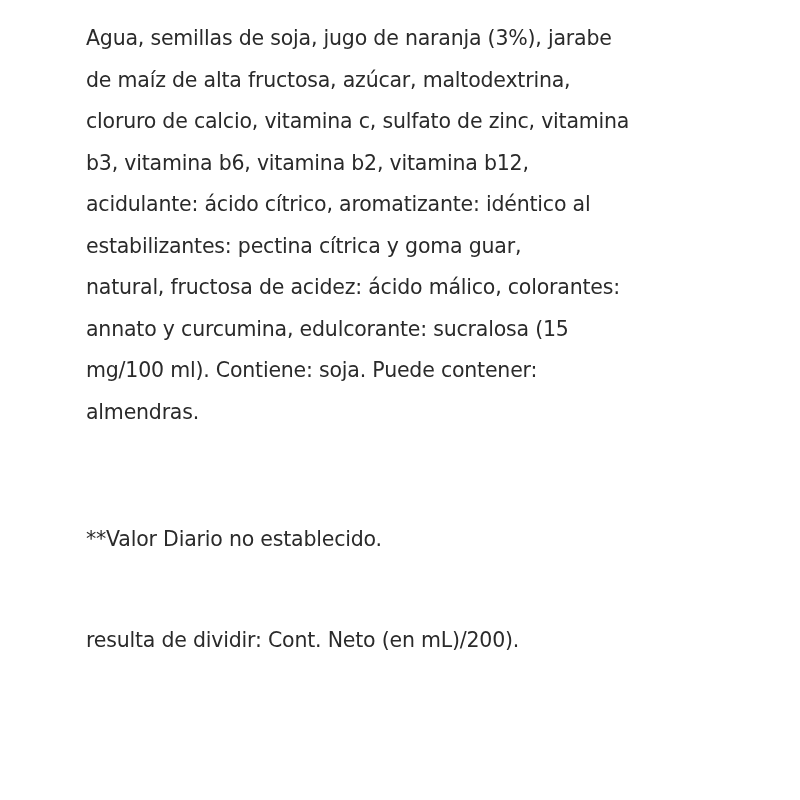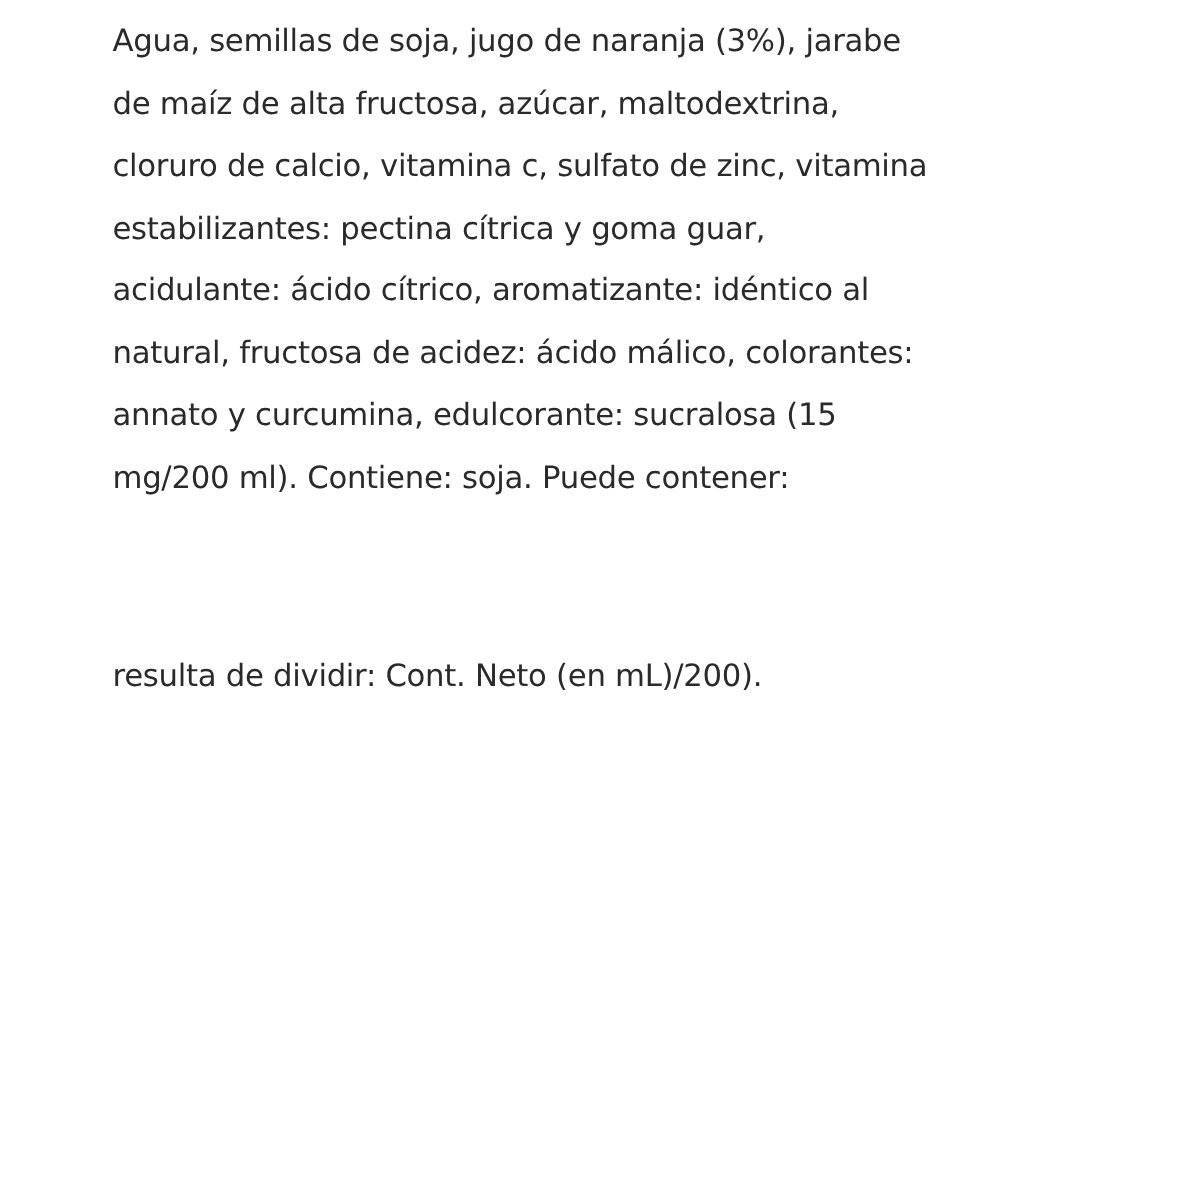--- a/index.html
+++ b/index.html
@@ -22,47 +22,52 @@
       font-size: 20.5px;
       line-height: 41.5px;
       color: #2a2a2a;
       letter-spacing: -0.2px;
     }
     .line {
       display: block;
       white-space: nowrap;
     }
     .para {
-      margin: 5px;
+      margin: 16px;
     }
     .gap {
       height: 27px;
     }
   </style>
 </head>
 <body>
 
 <div class="doc">
 
   <p class="para">
     <span class="line">Agua, semillas de soja, jugo de naranja (3%), jarabe</span>
     <span class="line">de maíz de alta fructosa, azúcar, maltodextrina,</span>
     <span class="line">cloruro de calcio, vitamina c, sulfato de zinc, vitamina</span>
+    <span class="line">b3, vitamina b6, vitamina b2, vitamina b12,</span>
+    <span class="line">acidulante: ácido cítrico, aromatizante: idéntico al</span>
     <span class="line">estabilizantes: pectina cítrica y goma guar,</span>
-    <span class="line">acidulante: ácido cítrico, aromatizante: idéntico al</span>
     <span class="line">natural, fructosa de acidez: ácido málico, colorantes:</span>
     <span class="line">annato y curcumina, edulcorante: sucralosa (15</span>
-    <span class="line">mg/200 ml). Contiene: soja. Puede contener:</span>
+    <span class="line">mg/100 ml). Contiene: soja. Puede contener:</span>
+    <span class="line">almendras.</span>
   </p>
 
   <div class="gap"></div>
 
 
   <div class="gap"></div>
 
+  <p class="para">
+    <span class="line">**Valor Diario no establecido.</span>
+  </p>
 
   <div class="gap"></div>
 
   <p class="para">
     <span class="line">resulta de dividir: Cont. Neto (en mL)/200).</span>
   </p>
 
 </div>
 
 </body></html>

